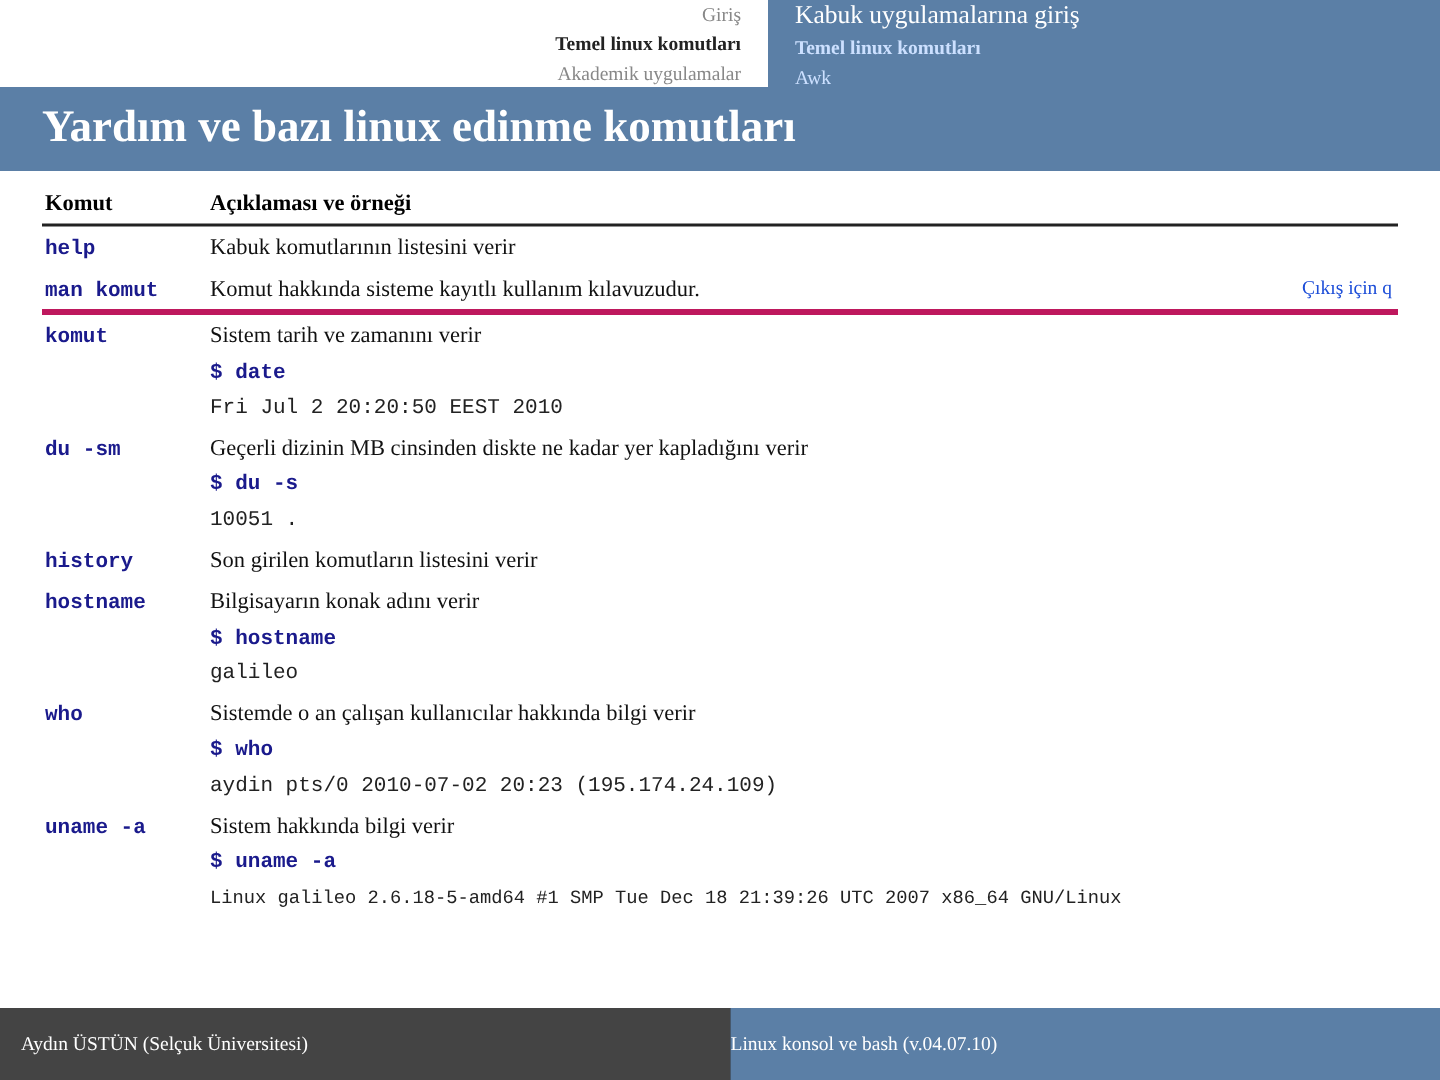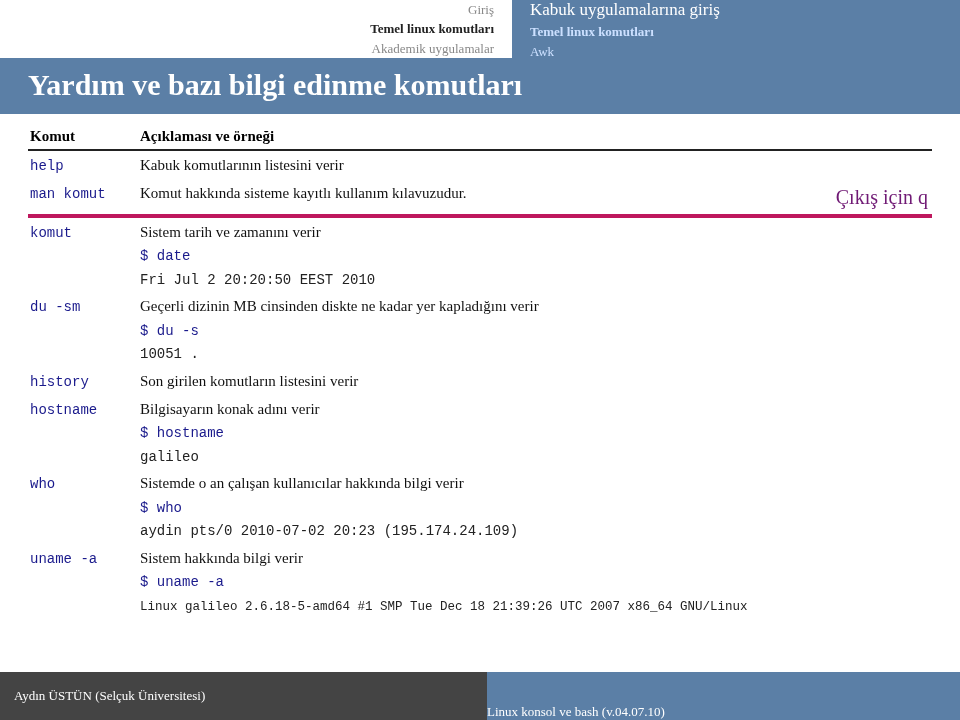--- a/index.html
+++ b/index.html
@@ -111,30 +111,31 @@
       white-space: nowrap;
       padding-right: 12px;
       vertical-align: top;
       padding-top: 4px;
     }
 
     .mono {
       font-family: 'Courier New', monospace;
       font-size: 14px;
       color: #1a1a8c;
+      font-weight: bold;
     }
     .mono-output {
       font-family: 'Courier New', monospace;
       font-size: 14px;
       color: #222;
     }
 
     .exit-note {
-      color: #701a75;
-      font-size: 20px;
+      color: #1d4ed8;
+      font-size: 13px;
       float: right;
       font-family: Georgia, serif;
     }
 
     
     .bottom-bar {
       position: absolute;
       bottom: 0;
       left: 0;
       width: 960px;
@@ -151,21 +152,21 @@
     }
     .bottom-bar-left span {
       color: #fff;
       font-size: 13px;
       font-family: Georgia, serif;
     }
     .bottom-bar-right {
       flex: 1;
       background: #5b7fa6;
       display: flex;
-      align-items: flex-end;
+      align-items: center;
     }
     .bottom-bar-right span {
       color: #fff;
       font-size: 13px;
       font-family: Georgia, serif;
     }
 
     .divider-row td {
       border-bottom: 4px solid #be185d;
       padding-bottom: 2px;
@@ -188,21 +189,21 @@
     <span class="nav-inactive">Akademik uygulamalar</span>
   </div>
   <div class="top-nav-right">
     <span class="nav-title">Kabuk uygulamalarına giriş</span>
     <span class="nav-subtitle">Temel linux komutları</span>
     <span class="nav-item3">Awk</span>
   </div>
 </div>
 
 <div class="page-title-bar">
-  <h1>Yardım ve bazı bilgi edinme komutları</h1>
+  <h1>Yardım ve bazı linux edinme komutları</h1>
 </div>
 
 <div class="content">
   <table class="cmd-table">
     <thead>
       <tr>
         <th>Komut</th>
         <th>Açıklaması ve örneği</th>
       </tr>
     </thead>

